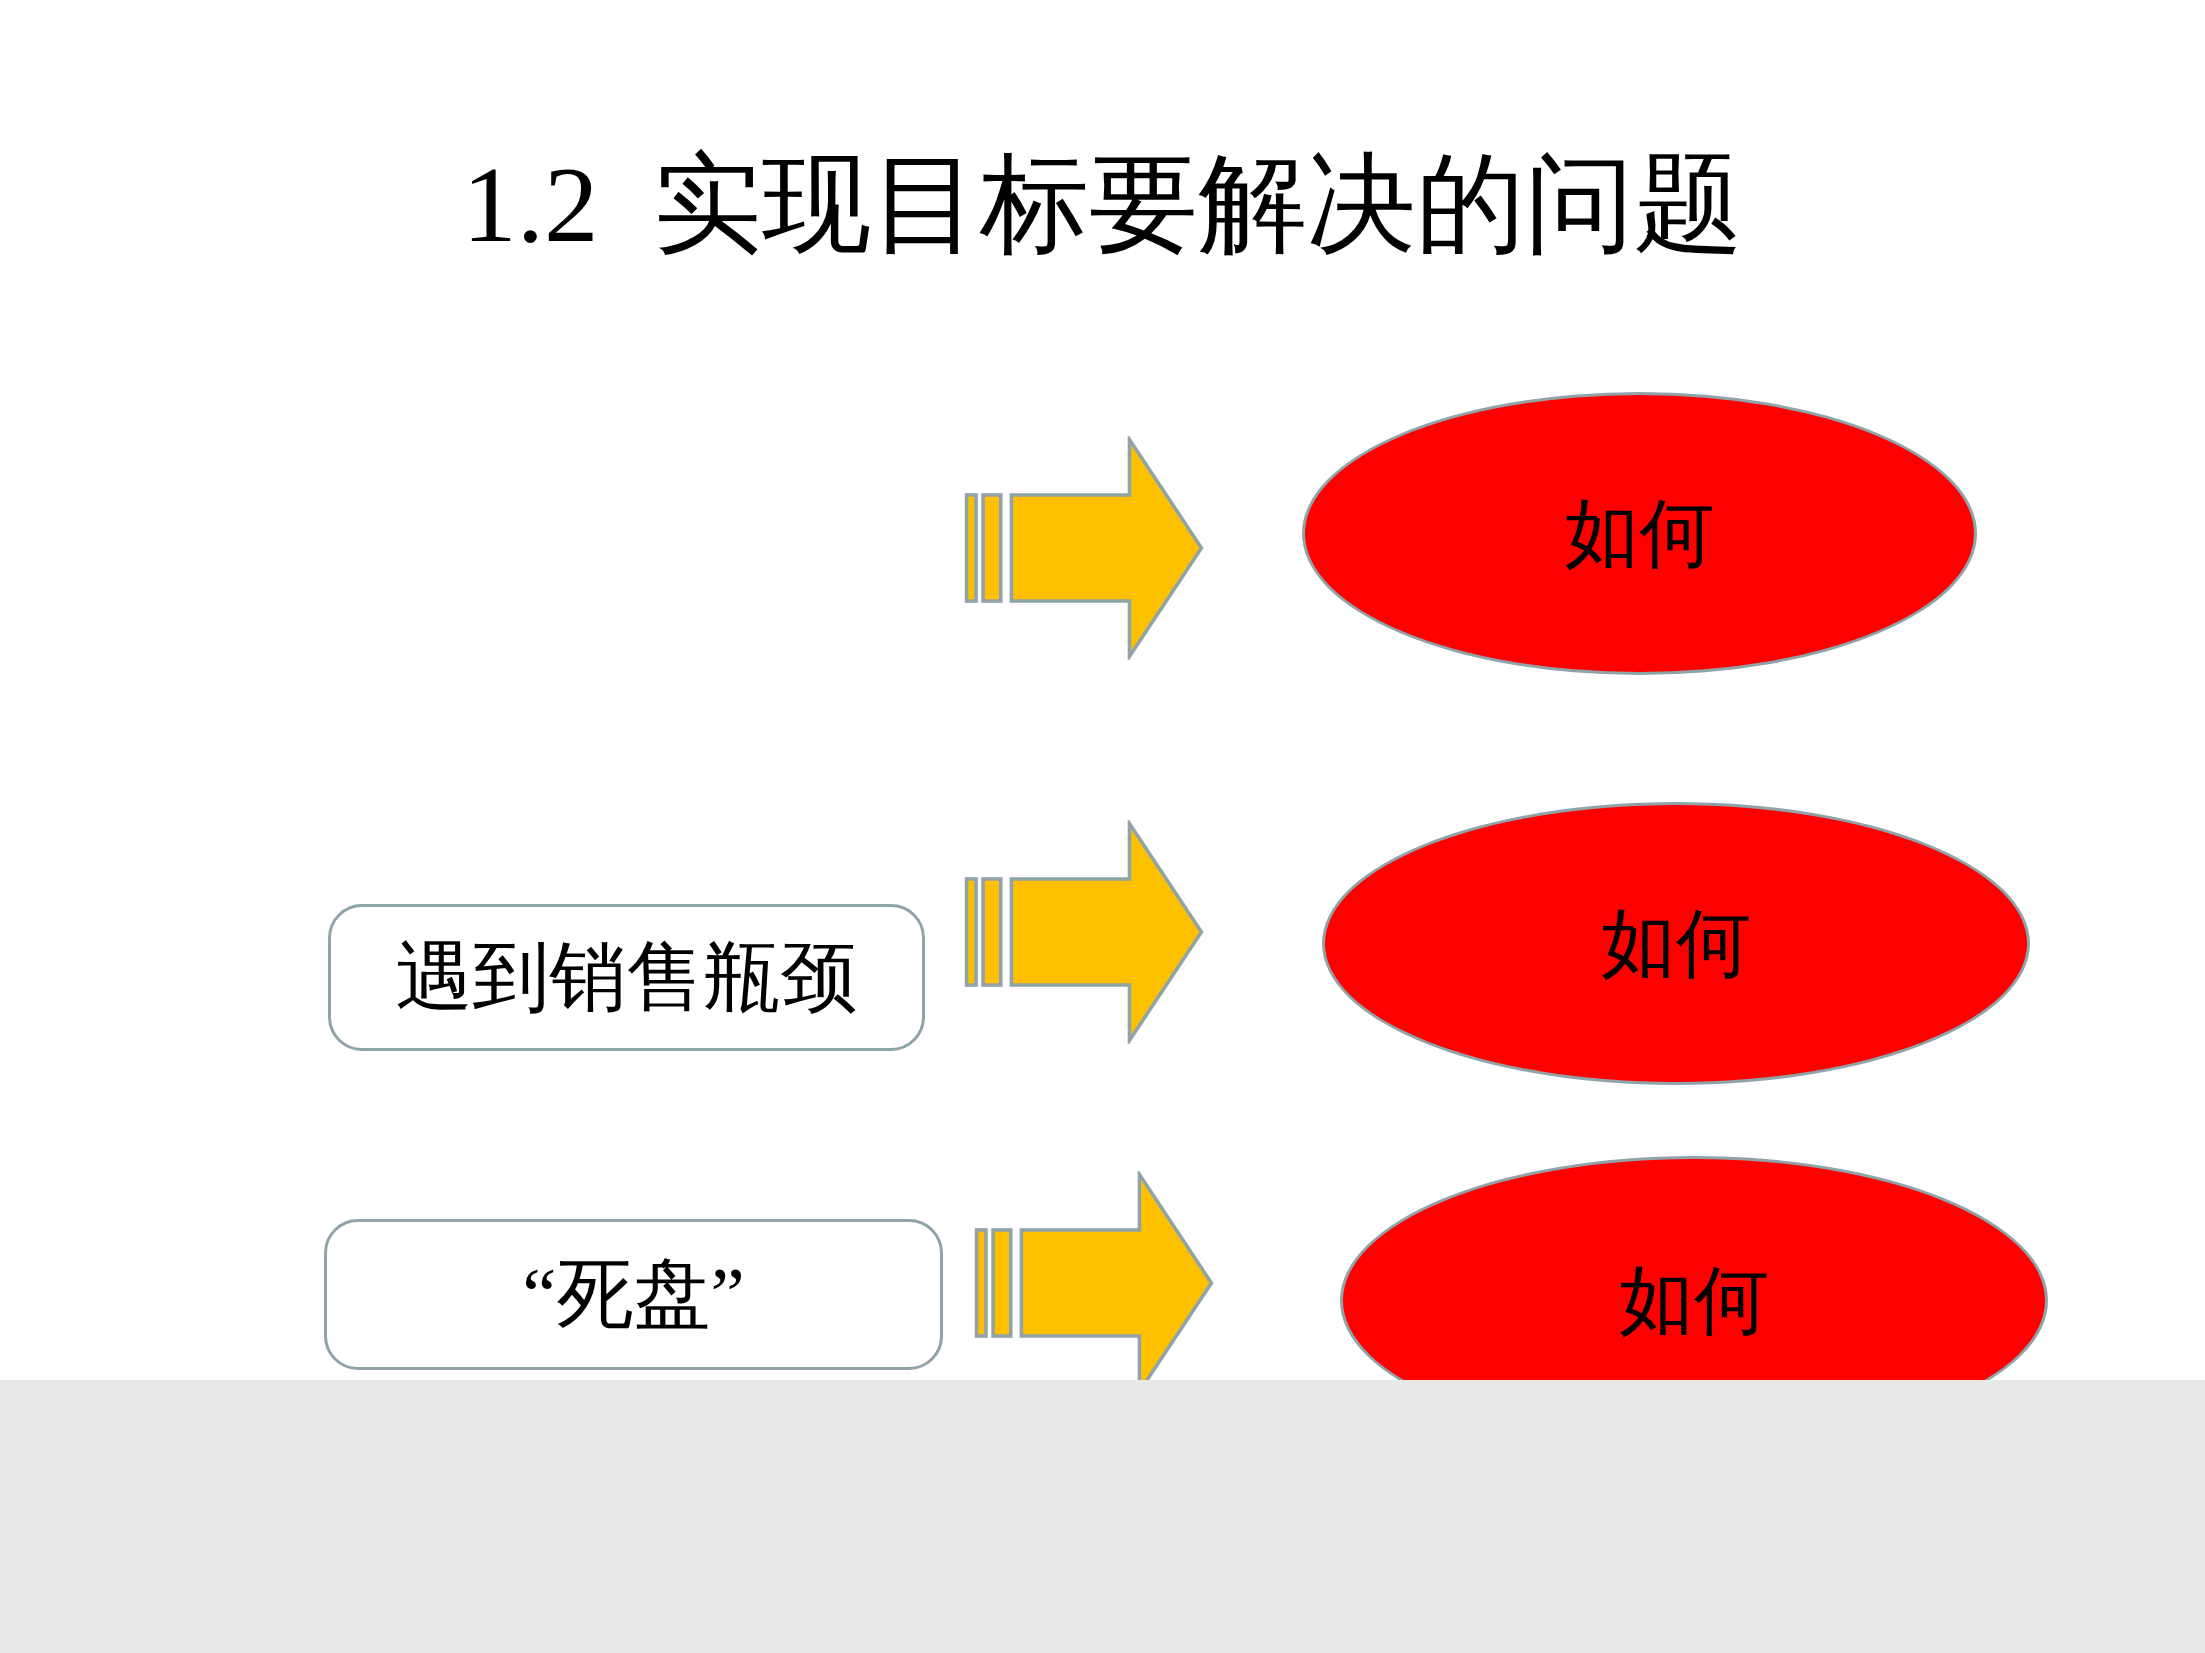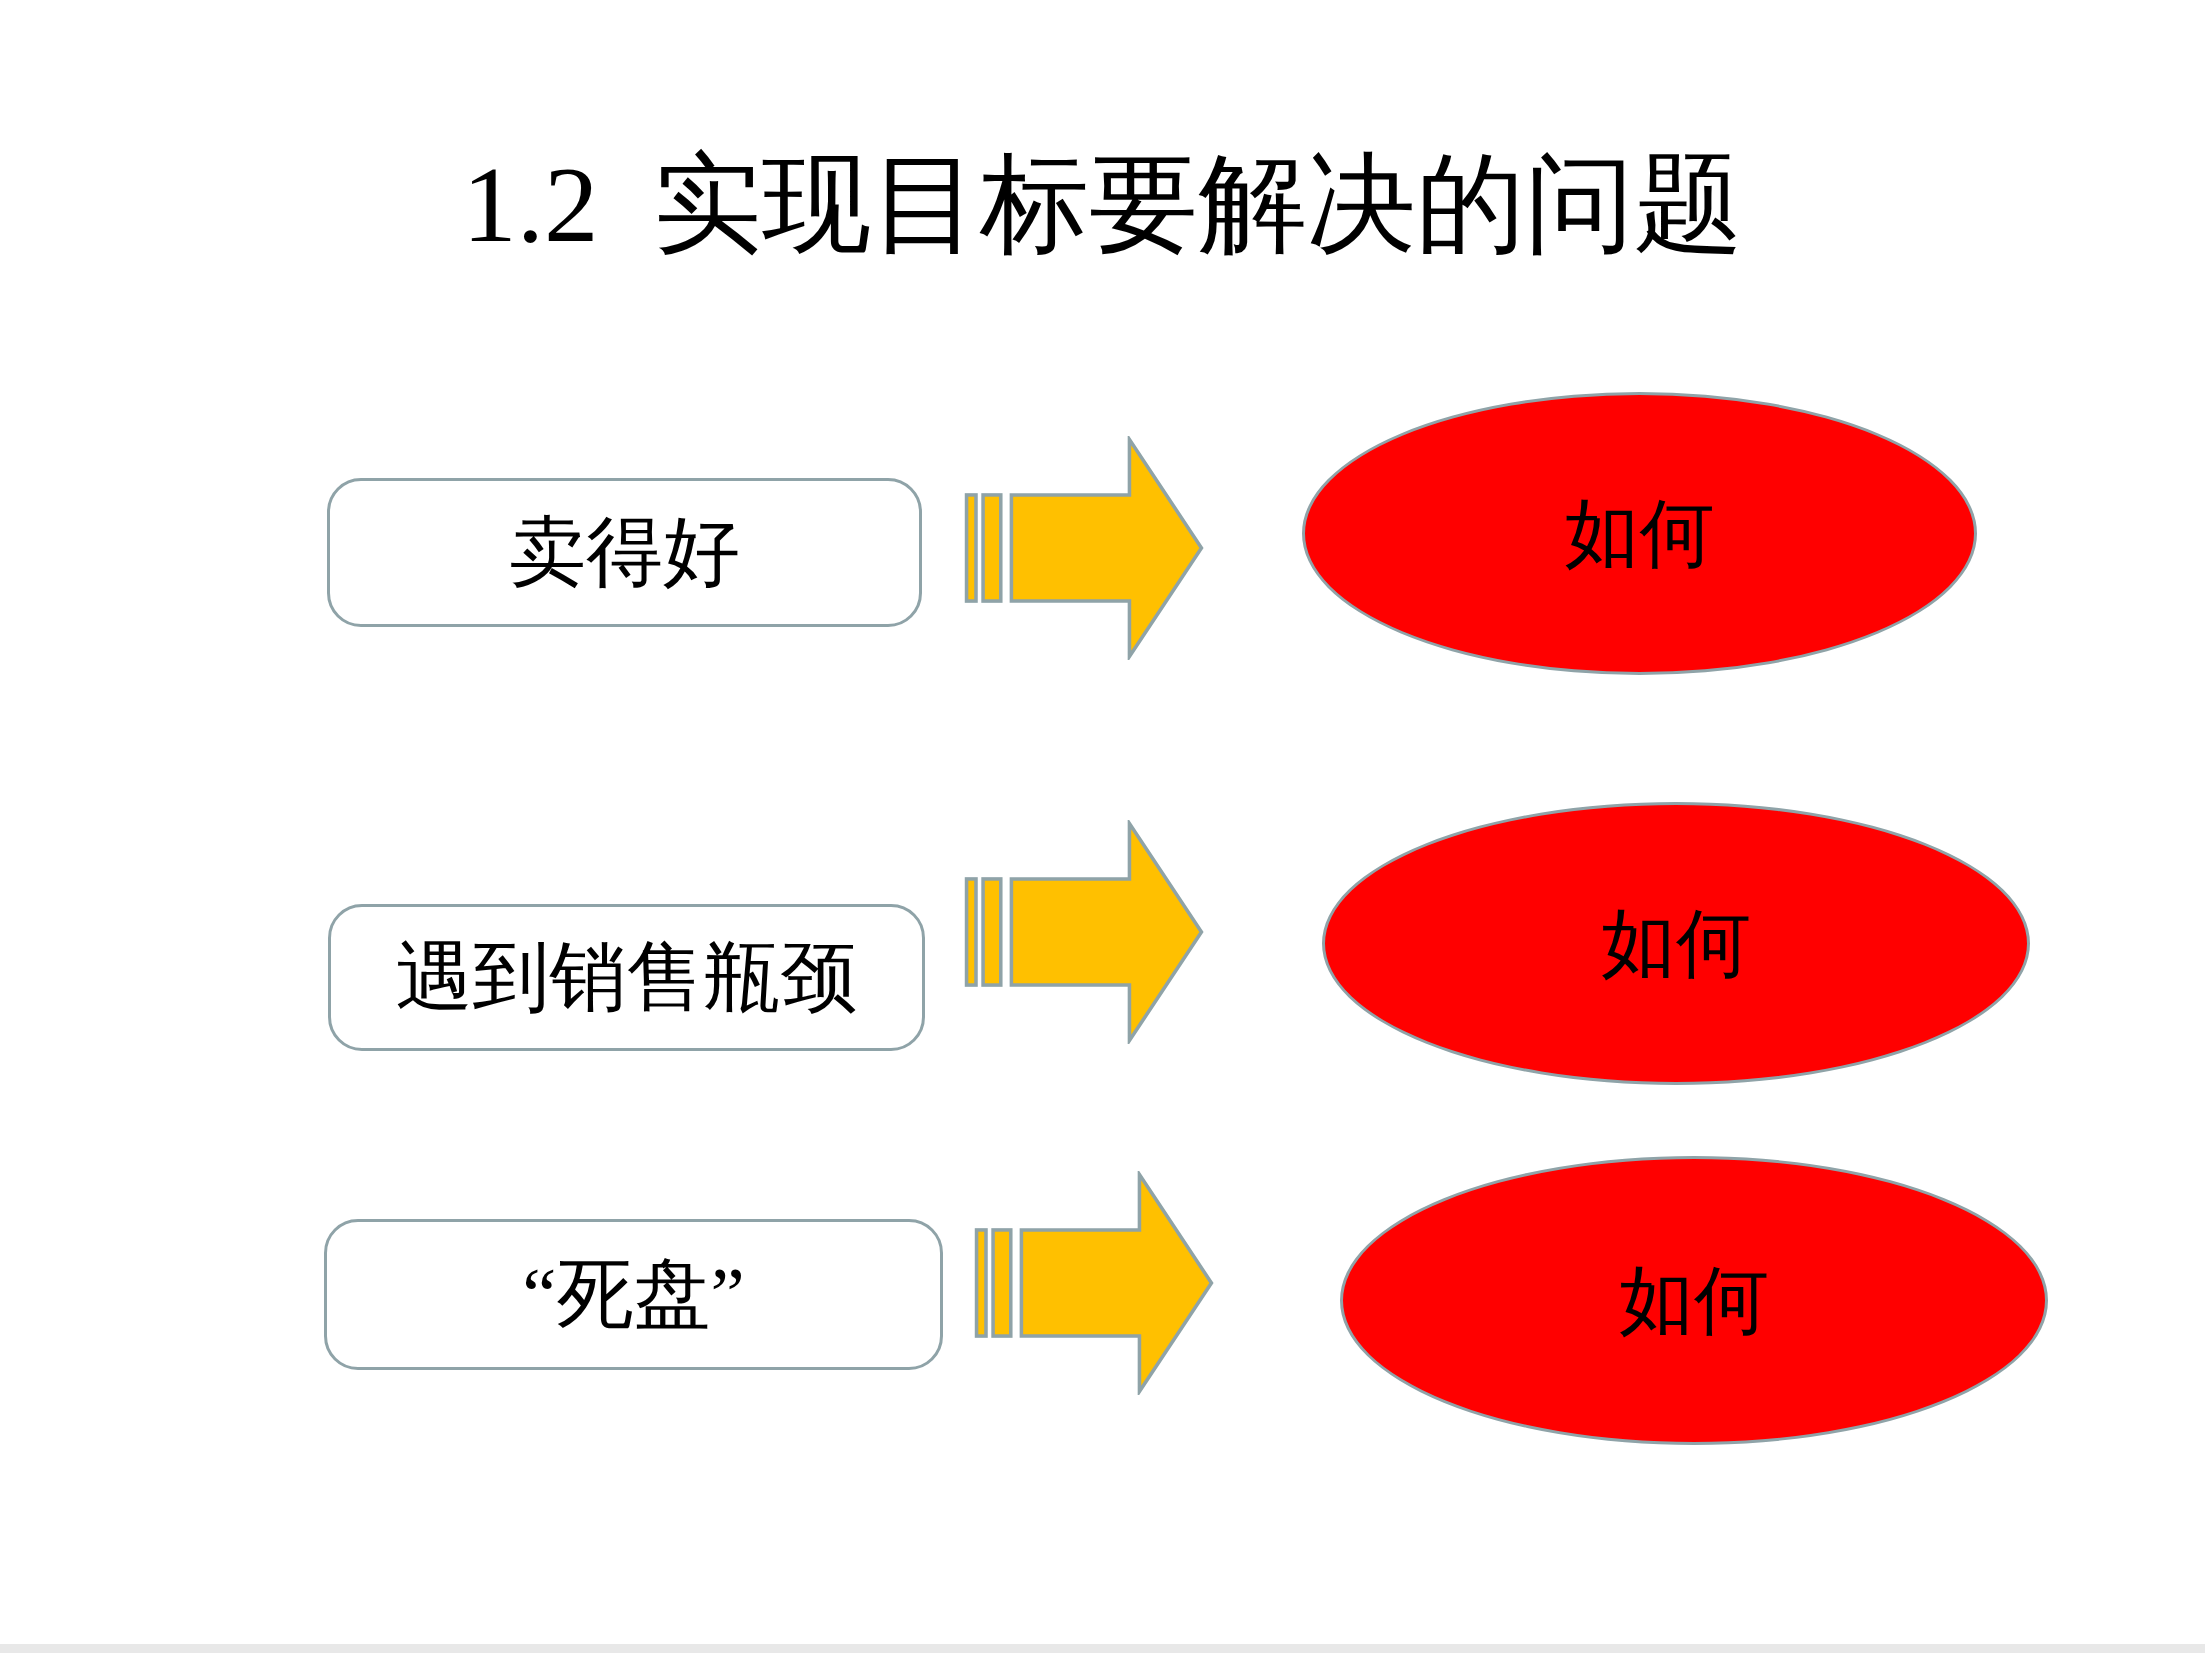--- a/index.html
+++ b/index.html
@@ -7,21 +7,21 @@
     --text:#000000;
     --shape-border:#8FA3A8;
     --arrow-fill:#FFC000;
     --ellipse-fill:#FF0000;
   }
   *{margin:0;padding:0;box-sizing:border-box;}
   html,body{background:#e8e8e8;}
   .slide{
     position:relative;
     width:2205px;
-    height:1644px;
+    height:1380px;
     background:var(--background);
     overflow:hidden;
     font-family:"Liberation Serif","DejaVu Serif",serif;
     color:var(--text);
     padding-left:42px;
   }
   .slide-title{
     position:absolute;
     left:0; top:142px;
     width:100%;
@@ -83,23 +83,20 @@
   .e2{left:1322px; top:802px; width:708px; height:283px;}
   .e3{left:1340px; top:1156px; width:708px; height:289px;}
 </style>
 </head>
 <body>
 
 <div class="slide">
 
   <div class="slide-title">1.2  实现目标要解决的问题</div>
 
-  <div class="row-box b1">
-    <span>卖得好</span>
-  </div>
   <svg class="arrow a1" viewBox="0 0 410 380" preserveAspectRatio="none" aria-hidden="true">
     <rect class="stripe" x="6" y="100" width="16" height="180"></rect>
     <rect class="stripe" x="34" y="100" width="30" height="180"></rect>
     <polygon class="arrow-head" points="82,100 282,100 282,6 404,190 282,374 282,280 82,280"></polygon>
   </svg>
   <div class="ellipse e1">
     <span>如何</span>
   </div>
 
   <div class="row-box b2">

